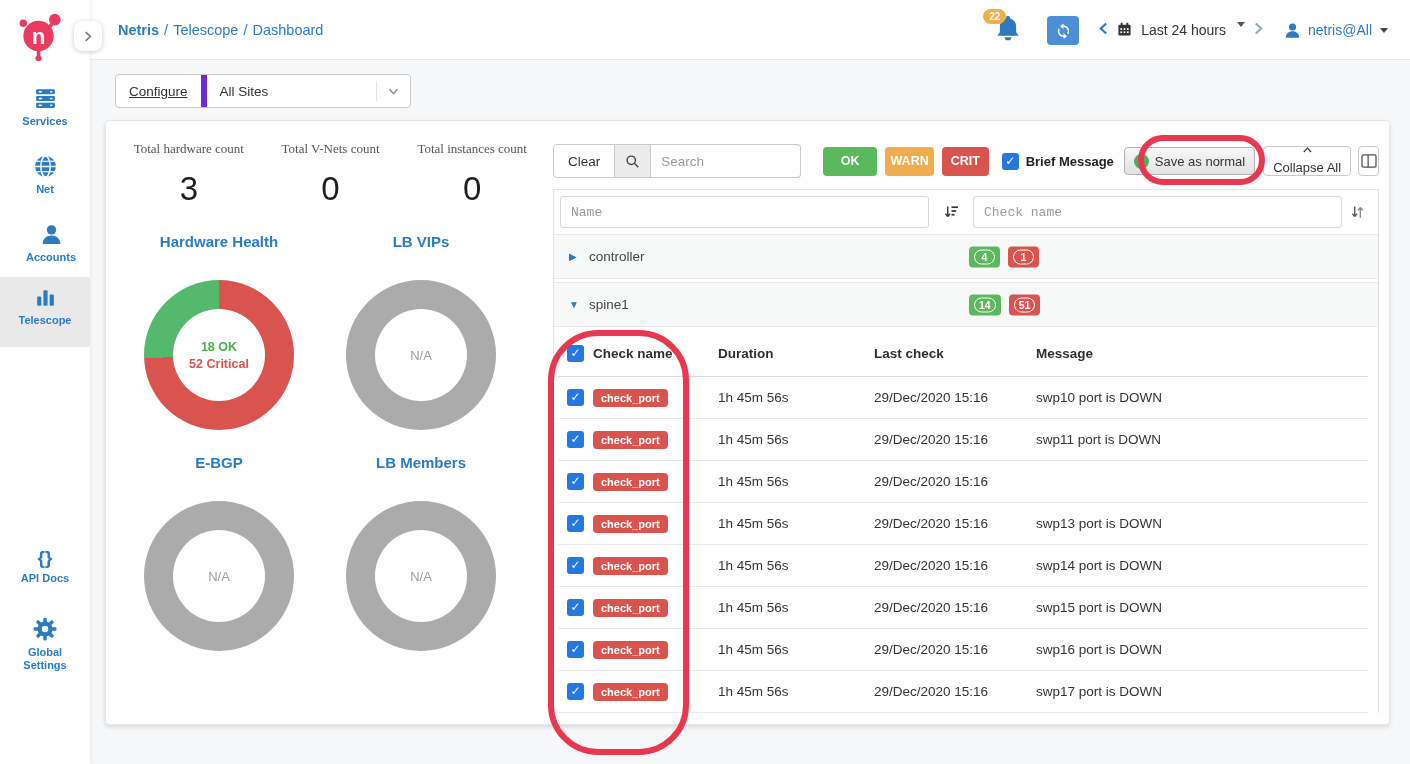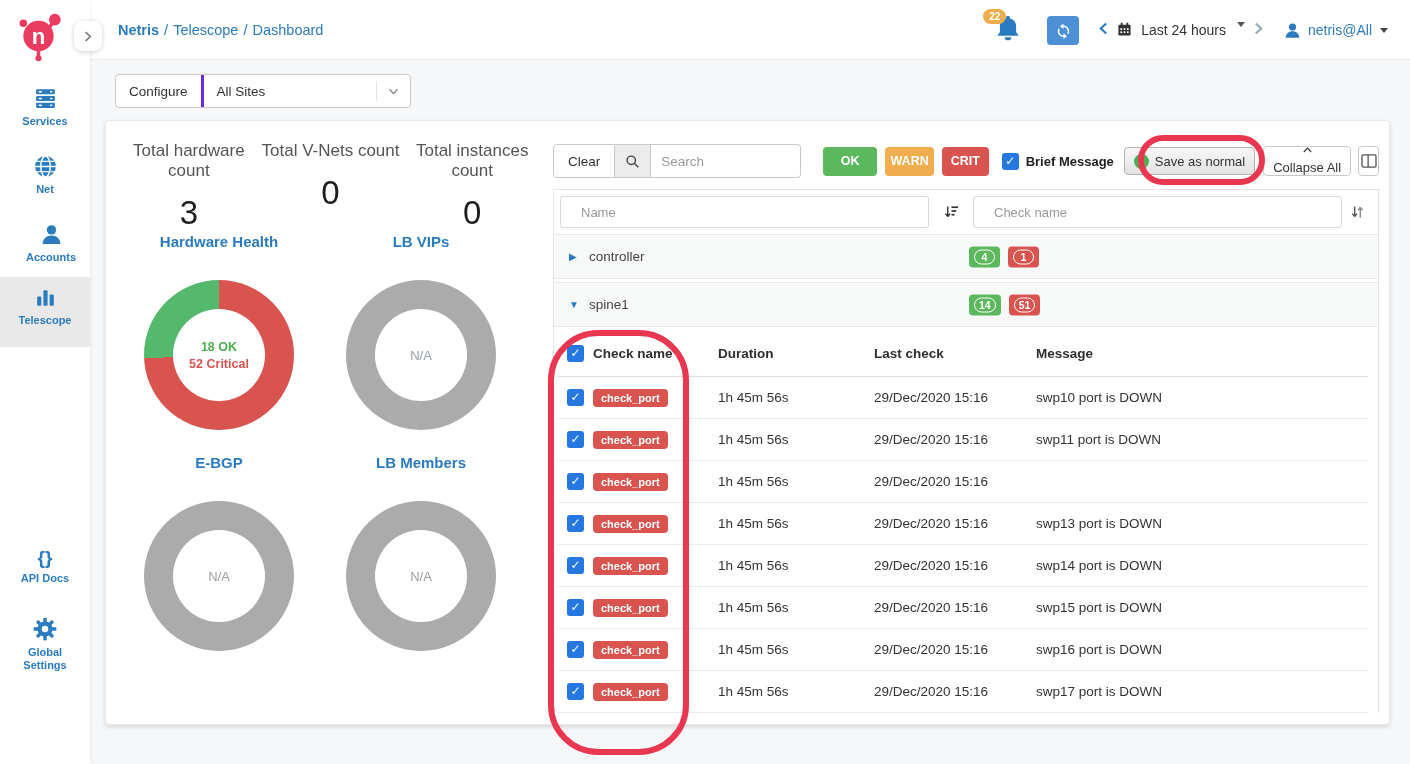--- a/index.html
+++ b/index.html
@@ -35,33 +35,33 @@
   .date-nav { display:flex; align-items:flex-start; gap:9px; font-size:14px; color:#333; }
   .nav-chev { background:none; border:none; cursor:pointer; display:flex; align-items:center; }
   .caret-down { display:inline-block; width:0; height:0; border-left:4px solid transparent;
     border-right:4px solid transparent; border-top:5px solid #555; margin-left:2px; }
   .user-menu { display:flex; align-items:center; gap:6px; color:#2b7bc0; font-size:14px; cursor:pointer; }
 
   
   .content { position:absolute; left:90px; top:60px; width:1320px; height:704px; background:#f6f7f8; }
   .site-select { position:absolute; left:25px; top:14px; width:296px; height:34px; background:#fff;
     border:1px solid #c9c9c9; border-radius:4px; display:flex; align-items:center; font-size:13.5px; }
-  .site-select .seg-label { padding:0 13px; border-right:3px solid #6d28d9; height:100%;
-    display:flex; align-items:center; cursor:pointer; }
+  .site-select .seg-label { padding:0 13px; border-right:6px solid #6d28d9; height:100%;
+    display:flex; align-items:center; cursor:pointer;text-decoration:underline; }
   .site-select .seg-value { flex:1; padding:0 13px; cursor:pointer; }
   .site-select .seg-caret { width:34px; border-left:1px solid #e3e3e3; height:60%;
     display:flex; align-items:center; justify-content:center; cursor:pointer; }
 
   .card { position:absolute; left:15px; top:60px; width:1285px; height:605px; background:#fff;
     border:1px solid #e7e8ea; border-radius:4px; box-shadow:0 2px 4px rgba(0,0,0,.13); overflow:hidden; }
 
   
   .stats { position:absolute; left:12px; top:20px; width:425px; display:flex; }
   .stat { flex:1; text-align:center; }
-  .stat .stat-label { font-size:17px; color:#555; }
+  .stat .stat-label { font-size:13px; color:#555;font-family:Liberation Serif, serif; }
   .stat .stat-value { font-size:33px; color:#1e1e1e; margin-top:13px; }
   .chart-block { position:absolute; width:160px; text-align:center; }
   .chart-block .chart-title { font-size:15px; font-weight:bold; color:#2b7bc0; }
   .donut { width:150px; height:150px; border-radius:50%; margin:30px auto 0; position:relative; cursor:pointer; }
   .donut .hole { position:absolute; inset:29px; background:#fff; border-radius:50%;
     display:flex; flex-direction:column; align-items:center; justify-content:center; gap:3px; }
   .ok-text { color:#4cae4c; font-size:12.5px; font-weight:bold; }
   .crit-text { color:#d9534f; font-size:12.5px; font-weight:bold; }
   .na-text { color:#9aa0a5; font-size:13px; }
 
@@ -93,22 +93,22 @@
   .check-circle { width:15px; height:15px; border-radius:50%; background:#4db056; color:#fff;
     font-size:10px; font-weight:bold; line-height:15px; text-align:center; }
   .collapse-btn { margin-left:8px; height:30px; background:#fff; border:1px solid #c9c9c9;
     border-radius:4px; padding:0 9px; display:flex; align-items:center; gap:7px; font-size:13px;
     color:#333; cursor:pointer; white-space:nowrap;flex-direction:column; }
   .col-btn { margin-left:7px; width:27px; height:30px; background:#fff; border:1px solid #c9c9c9;
     border-radius:4px; display:flex; align-items:center; justify-content:center; cursor:pointer; }
 
   .table-region { margin-top:8px; border:1px solid #e4e4e4; border-bottom:none; background:#fff; }
   .filter-row { display:flex; align-items:center; padding:5px 6px; height:44px; }
-  .filter-input { height:32px; flex:1; border:1px solid #d9d9d9; border-radius:3px; padding:0 20px;
-    font-size:13px; outline:none; min-width:0; }
+  .filter-input { height:32px; flex:1; border:1px solid #d9d9d9; border-radius:3px; padding:0 10px;
+    font-size:13px; outline:none; min-width:0;font-family:Liberation Mono, monospace; }
   .sort-box { display:flex; align-items:center; justify-content:center; cursor:pointer; }
   .sort-box.s1 { width:44px; } .sort-box.s2 { width:30px; }
 
   .group-row { position:relative; height:45px; background:#f7f8f8; border-top:1px solid #e8e8e8;
     border-bottom:1px solid #e8e8e8; margin-bottom:3px; display:flex; align-items:center;
     padding-left:15px; cursor:pointer; }
   .expand-icon { color:#2b7bc0; font-size:10px; width:20px; }
   .group-name { font-size:13.5px; color:#444; }
   .badges { position:absolute; left:415px; top:50%; transform:translateY(-50%); display:flex; gap:8px; }
   .badge { border-radius:4px; padding:3px 5px; display:inline-flex; }

